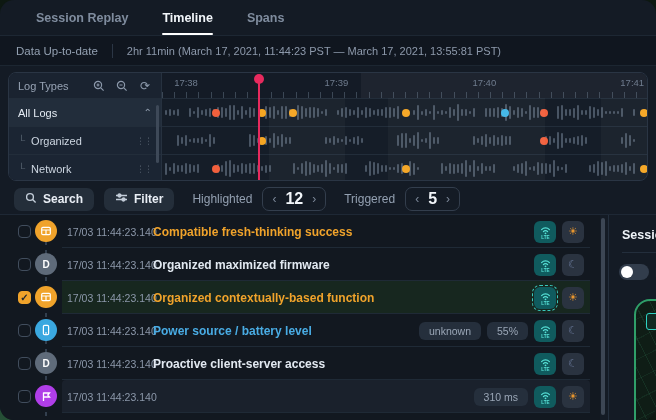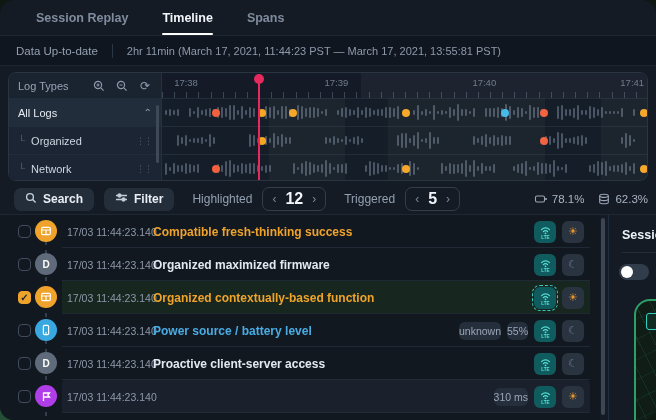--- a/index.html
+++ b/index.html
@@ -68,21 +68,21 @@
   .row-bg{position:absolute;left:62px;right:10px;top:0;bottom:0;}
   .log-row.sel .row-bg{background:#17271f;}
   .log-row.raised .row-bg{background:#1a212c;border-radius:4px 4px 0 0;}
   .row-sep{position:absolute;bottom:0;left:62px;right:10px;height:1px;background:#1f2a36;}
   .cbox{position:absolute;left:18px;top:10px;width:13px;height:13px;border-radius:4px;border:1.5px solid #414d5d;box-sizing:border-box;cursor:pointer;}
   .cbox.on{background:#f0a32b;border-color:#f0a32b;color:#1c2430;font-size:10px;font-weight:700;display:flex;align-items:center;justify-content:center;line-height:1;}
   .l-icon{position:absolute;left:35px;top:5px;width:22px;height:22px;border-radius:50%;display:flex;align-items:center;justify-content:center;color:#fff;font-size:10px;font-weight:700;z-index:2;}
   .l-time{position:absolute;left:67px;font-size:10.5px;color:#8c98aa;z-index:1;}
   .l-title{position:absolute;left:153px;font-size:12px;font-weight:600;z-index:1;}
   .row-right{position:absolute;right:16px;display:flex;align-items:center;gap:6px;z-index:1;}
-  .badge{background:#252f3c;color:#9aa6b6;font-size:10.5px;border-radius:6px;padding:3px 0;}
+  .badge{background:#252f3c;color:#9aa6b6;font-size:10.5px;border-radius:6px;padding:3px 10px;}
   .sq-btn{width:22px;height:22px;border-radius:6px;border:none;display:flex;align-items:center;justify-content:center;cursor:pointer;padding:0;}
   .sq-btn.lte{background:#105b5e;}
   .log-row.sel .sq-btn.lte{outline:1px dashed #39c9bd;outline-offset:1px;}
   .sq-btn.theme{background:#2a3340;font-size:11px;line-height:1;}
   .theme.sun{color:#e8962e;}
   .theme.moon{color:#7282a6;}
 
   .list-scroll{position:absolute;left:601px;top:218px;bottom:5px;width:4px;border-radius:2px;background:#3c4654;cursor:grab;}
 
   
@@ -565,41 +565,20 @@
       <span class="step-ch">‹</span>
       <span class="step-val">12</span>
       <span class="step-ch">›</span>
     </span>
     <span class="tb-lbl">Triggered</span>
     <span class="stepper">
       <span class="step-ch">‹</span>
       <span class="step-val">5</span>
       <span class="step-ch">›</span>
     </span>
-    <span class="statusbar">
-      <span class="stat">
-        <span id="ic-batt">
-            <svg width="13" height="12" viewBox="0 0 13 12" fill="none" stroke="#9aa6b6" stroke-width="1.1">
-              <rect x="1.5" y="3" width="9" height="6" rx="1.5"></rect>
-              <line x1="12" y1="5" x2="12" y2="7" stroke-width="1.6"></line>
-            </svg>
-          </span>
-        <span>78.1%</span>
-      </span>
-      <span class="stat">
-        <span id="ic-db">
-            <svg width="12" height="12" viewBox="0 0 12 12" fill="none" stroke="#9aa6b6" stroke-width="1.1">
-              <ellipse cx="6" cy="2.8" rx="4.3" ry="1.6"></ellipse>
-              <path d="M1.7 2.8v6.4c0 .9 1.9 1.6 4.3 1.6s4.3-.7 4.3-1.6V2.8"></path>
-              <path d="M1.7 6c0 .9 1.9 1.6 4.3 1.6S10.3 6.9 10.3 6"></path>
-            </svg>
-          </span>
-        <span>62.3%</span>
-      </span>
-    </span>
   </div>
 
   <div class="list-divider"></div>
 
   <div class="list" id="list">
     <div class="thread"></div>
   <div class="log-row">
         <div class="row-bg"></div>
         <div class="cbox"></div>
         <div class="l-icon" style="background: rgb(240, 163, 43);">

